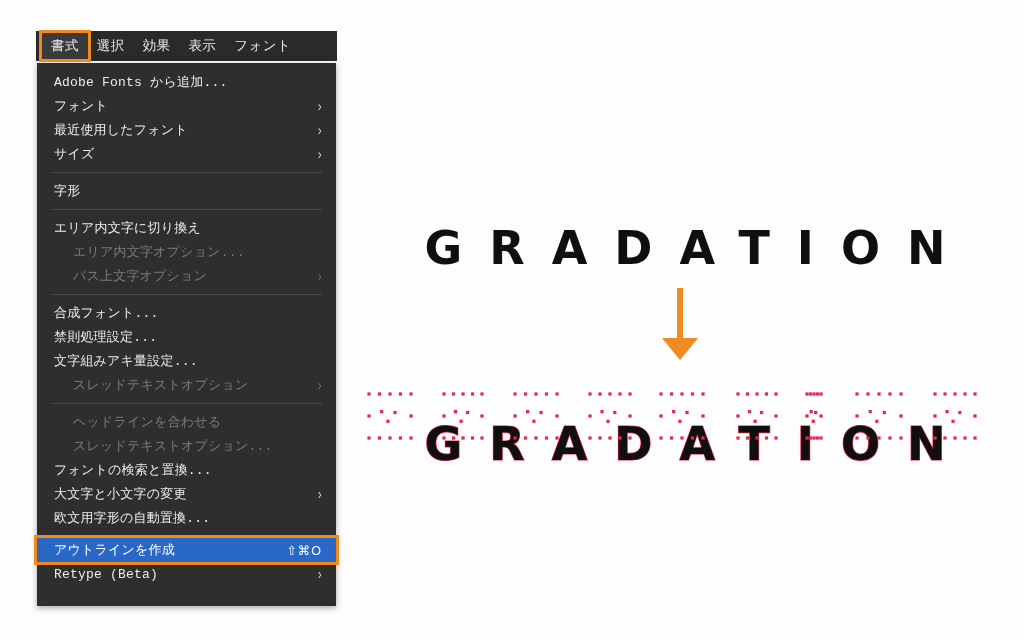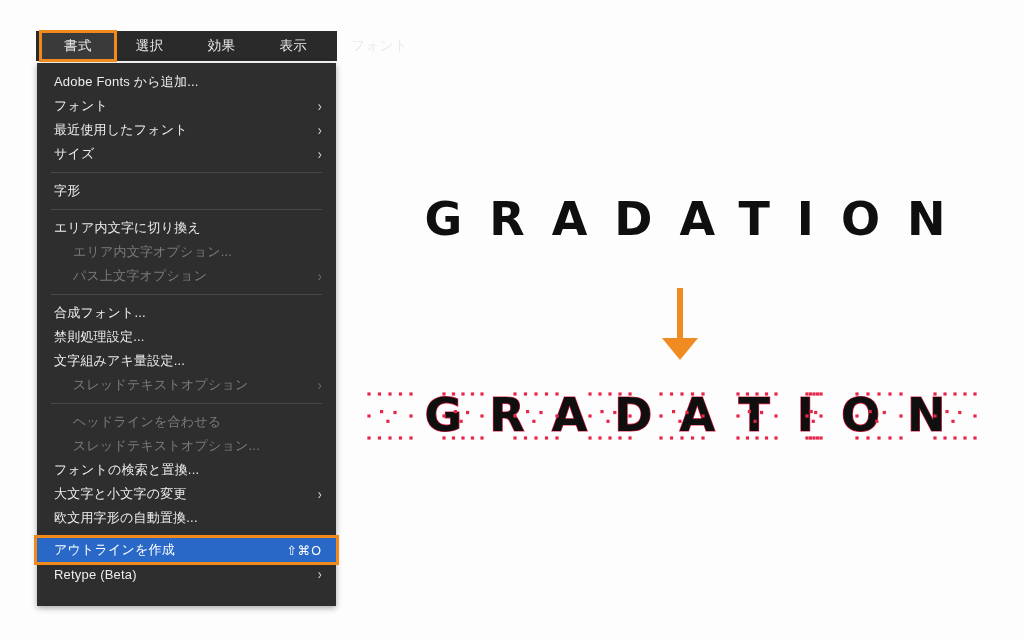--- a/index.html
+++ b/index.html
@@ -25,21 +25,21 @@
     height: 30px;
     background: #2a2a2a;
     display: flex;
     align-items: center;
     padding-left: 6px;
     box-sizing: border-box;
   }
   .menubar-item {
     color: #e9e9e9;
     font-size: 13.5px;
-    padding: 4px 22px;
+    padding: 4px 9px;
     white-space: nowrap;
     letter-spacing: .4px;
   }
   .menubar-item.active {
     background: #3a3a3a;
     box-shadow: 0 0 0 3px #f08a1b;
     position: relative;
     z-index: 4;
   }
 
@@ -59,21 +59,21 @@
     height: 24px;
     display: flex;
     align-items: center;
     padding: 0 14px 0 17px;
     color: #ececec;
     font-size: 13px;
     white-space: nowrap;
     position: relative;
     letter-spacing: .2px;
   }
-  .mi .lbl { flex: 0 0 auto; }
+  .mi .lbl { flex: 0 0 auto; font-family: Liberation Mono, monospace; }
   .mi .spacer { flex: 1 1 auto; }
   .mi.disabled { color: #7a7a7a; padding-left: 36px; }
   .mi.sel {
     background: #2a68c8;
     color: #ffffff;
   }
   .mi.sel.boxed {
     box-shadow: 0 0 0 3px #f08a1b;
     z-index: 5;
     margin-top: 8px;
@@ -110,20 +110,21 @@
     left: 18px;
     width: 660px;
     text-align: center;
     font-family: "DejaVu Sans", sans-serif;
     font-weight: 700;
     font-size: 46px;
     letter-spacing: 27px;
     text-indent: 27px;
     line-height: 1;
     white-space: nowrap;
+    margin-top: 29px;
   }
   #word-top {
     top: 196px;
     color: #100f0f;
   }
   #word-bottom {
     top: 392px;
     color: #100f0f;
     -webkit-text-stroke: 1.2px #e8264a;
     paint-order: stroke fill;

